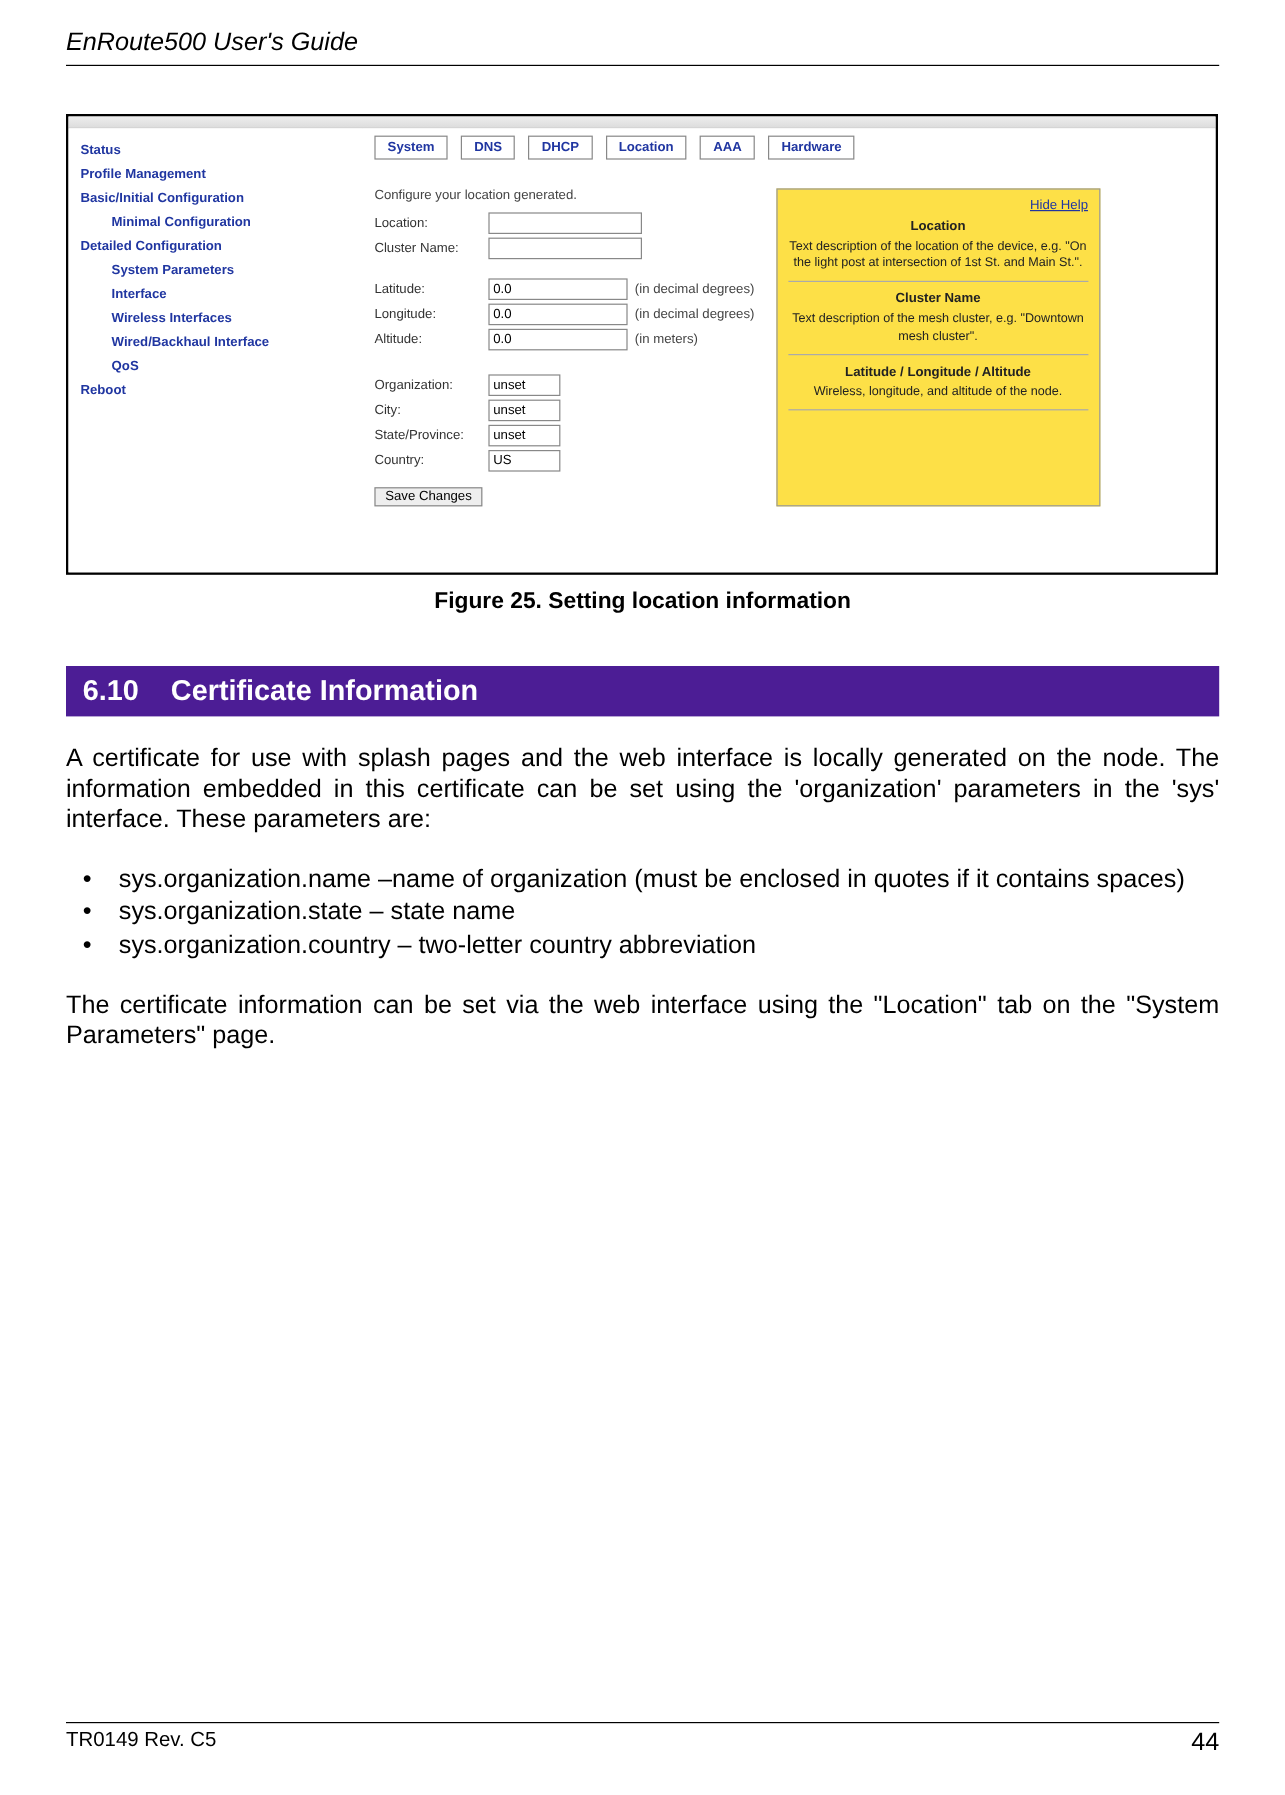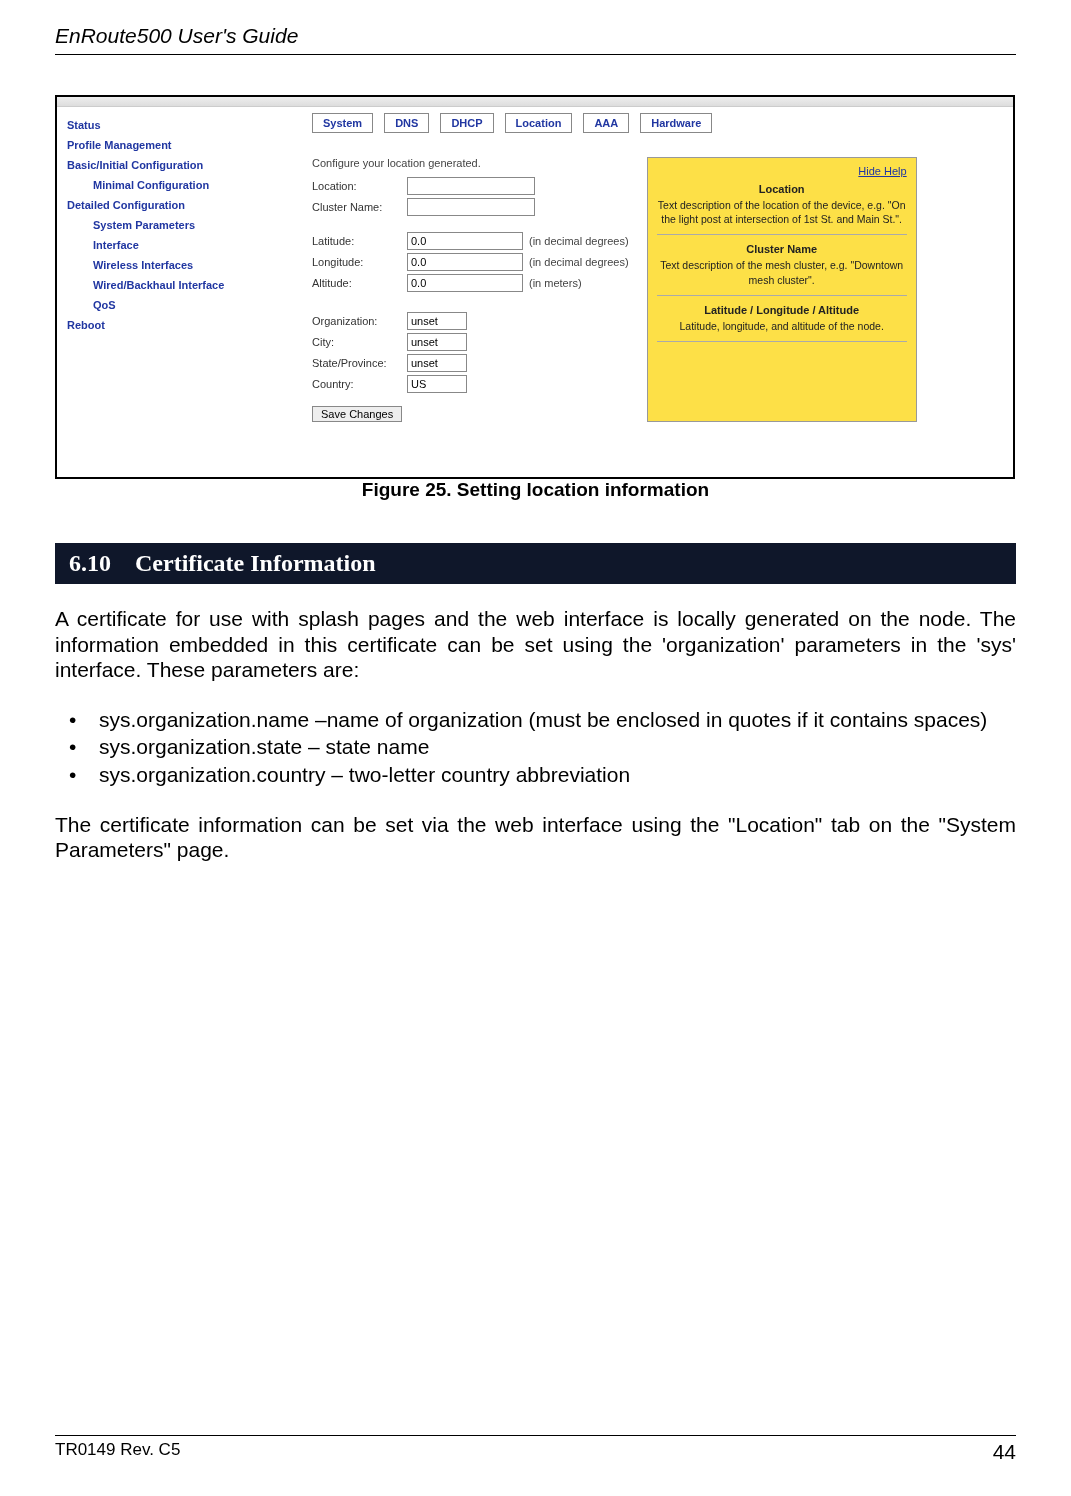--- a/index.html
+++ b/index.html
@@ -32,22 +32,22 @@
   .form-row .w3 { width: 60px; }
   .form-row .unit { font-size: 11px; margin-left: 6px; color: #444; }
   .form-desc { font-size: 11px; color: #444; margin-bottom: 8px; }
   .save-btn { font-size: 11px; padding: 1px 8px; margin-top: 10px; border: 1px solid #888; background: #eee; cursor: pointer; }
   .help-panel { width: 270px; background: #fde047; border: 1px solid #999; padding: 7px 9px; font-size: 10.5px; color: #222; text-align: center; }
   .help-panel a.hide { float: right; color: #2036a1; text-decoration: underline; font-size: 11px; cursor: pointer; }
   .help-panel .hclear { clear: both; height: 6px; }
   .help-panel .hhdr { font-weight: bold; font-size: 11px; margin-bottom: 3px; }
   .help-panel .htxt { font-size: 10.5px; line-height: 1.35; }
   .help-panel hr { border: none; border-top: 1px solid #aaa; margin: 8px 0; }
-  .fig-caption { text-align: center; font-weight: bold; font-size: 19px; margin-bottom: 42px; }
-  .section-bar { background: #0f172a; color: #fff; font-weight: bold; font-size: 24px; padding: 7px 14px; margin-bottom: 22px; font-family: Liberation Serif, serif; }
+  .fig-caption { text-align: center; font-weight: bold; font-size: 19px; margin-top: 12px; margin-bottom: 42px; }
+  .section-bar { background: #4c1d95; color: #fff; font-weight: bold; font-size: 24px; padding: 7px 14px; margin-bottom: 22px; }
   .body-text { font-size: 21px; line-height: 1.22; text-align: justify; }
   .body-text p { margin-bottom: 24px; }
   .body-text ul { list-style: none; padding-left: 0; margin-bottom: 24px; }
   .body-text li { position: relative; padding-left: 44px; text-align: justify; margin-bottom: 2px; }
   .body-text li::before { content: "•"; position: absolute; left: 14px; top: 0; font-size: 21px; }
   .footer { position: absolute; bottom: 32px; left: 55px; right: 55px; }
   .footer-hr { border: none; border-top: 1.5px solid #000; margin-bottom: 4px; }
   .footer-row { display: flex; justify-content: space-between; font-size: 17px; }
   .footer-row .pg { font-size: 21px; }
 </style>
@@ -131,21 +131,21 @@
         <div class="help-panel">
           <a class="hide">Hide Help</a>
           <div class="hclear"></div>
           <div class="hhdr">Location</div>
           <div class="htxt">Text description of the location of the device, e.g. "On the light post at intersection of 1st St. and Main St.".</div>
           <hr>
           <div class="hhdr">Cluster Name</div>
           <div class="htxt">Text description of the mesh cluster, e.g. "Downtown mesh cluster".</div>
           <hr>
           <div class="hhdr">Latitude / Longitude / Altitude</div>
-          <div class="htxt">Latitude, longitude, and altitude of the node.</div>
+          <div class="htxt">Wireless, longitude, and altitude of the node.</div>
           <hr>
         </div>
       </div>
     </div>
   </div>
 </div>
 
 <div class="fig-caption">Figure 25. Setting location information</div>
 
 <div class="section-bar">

